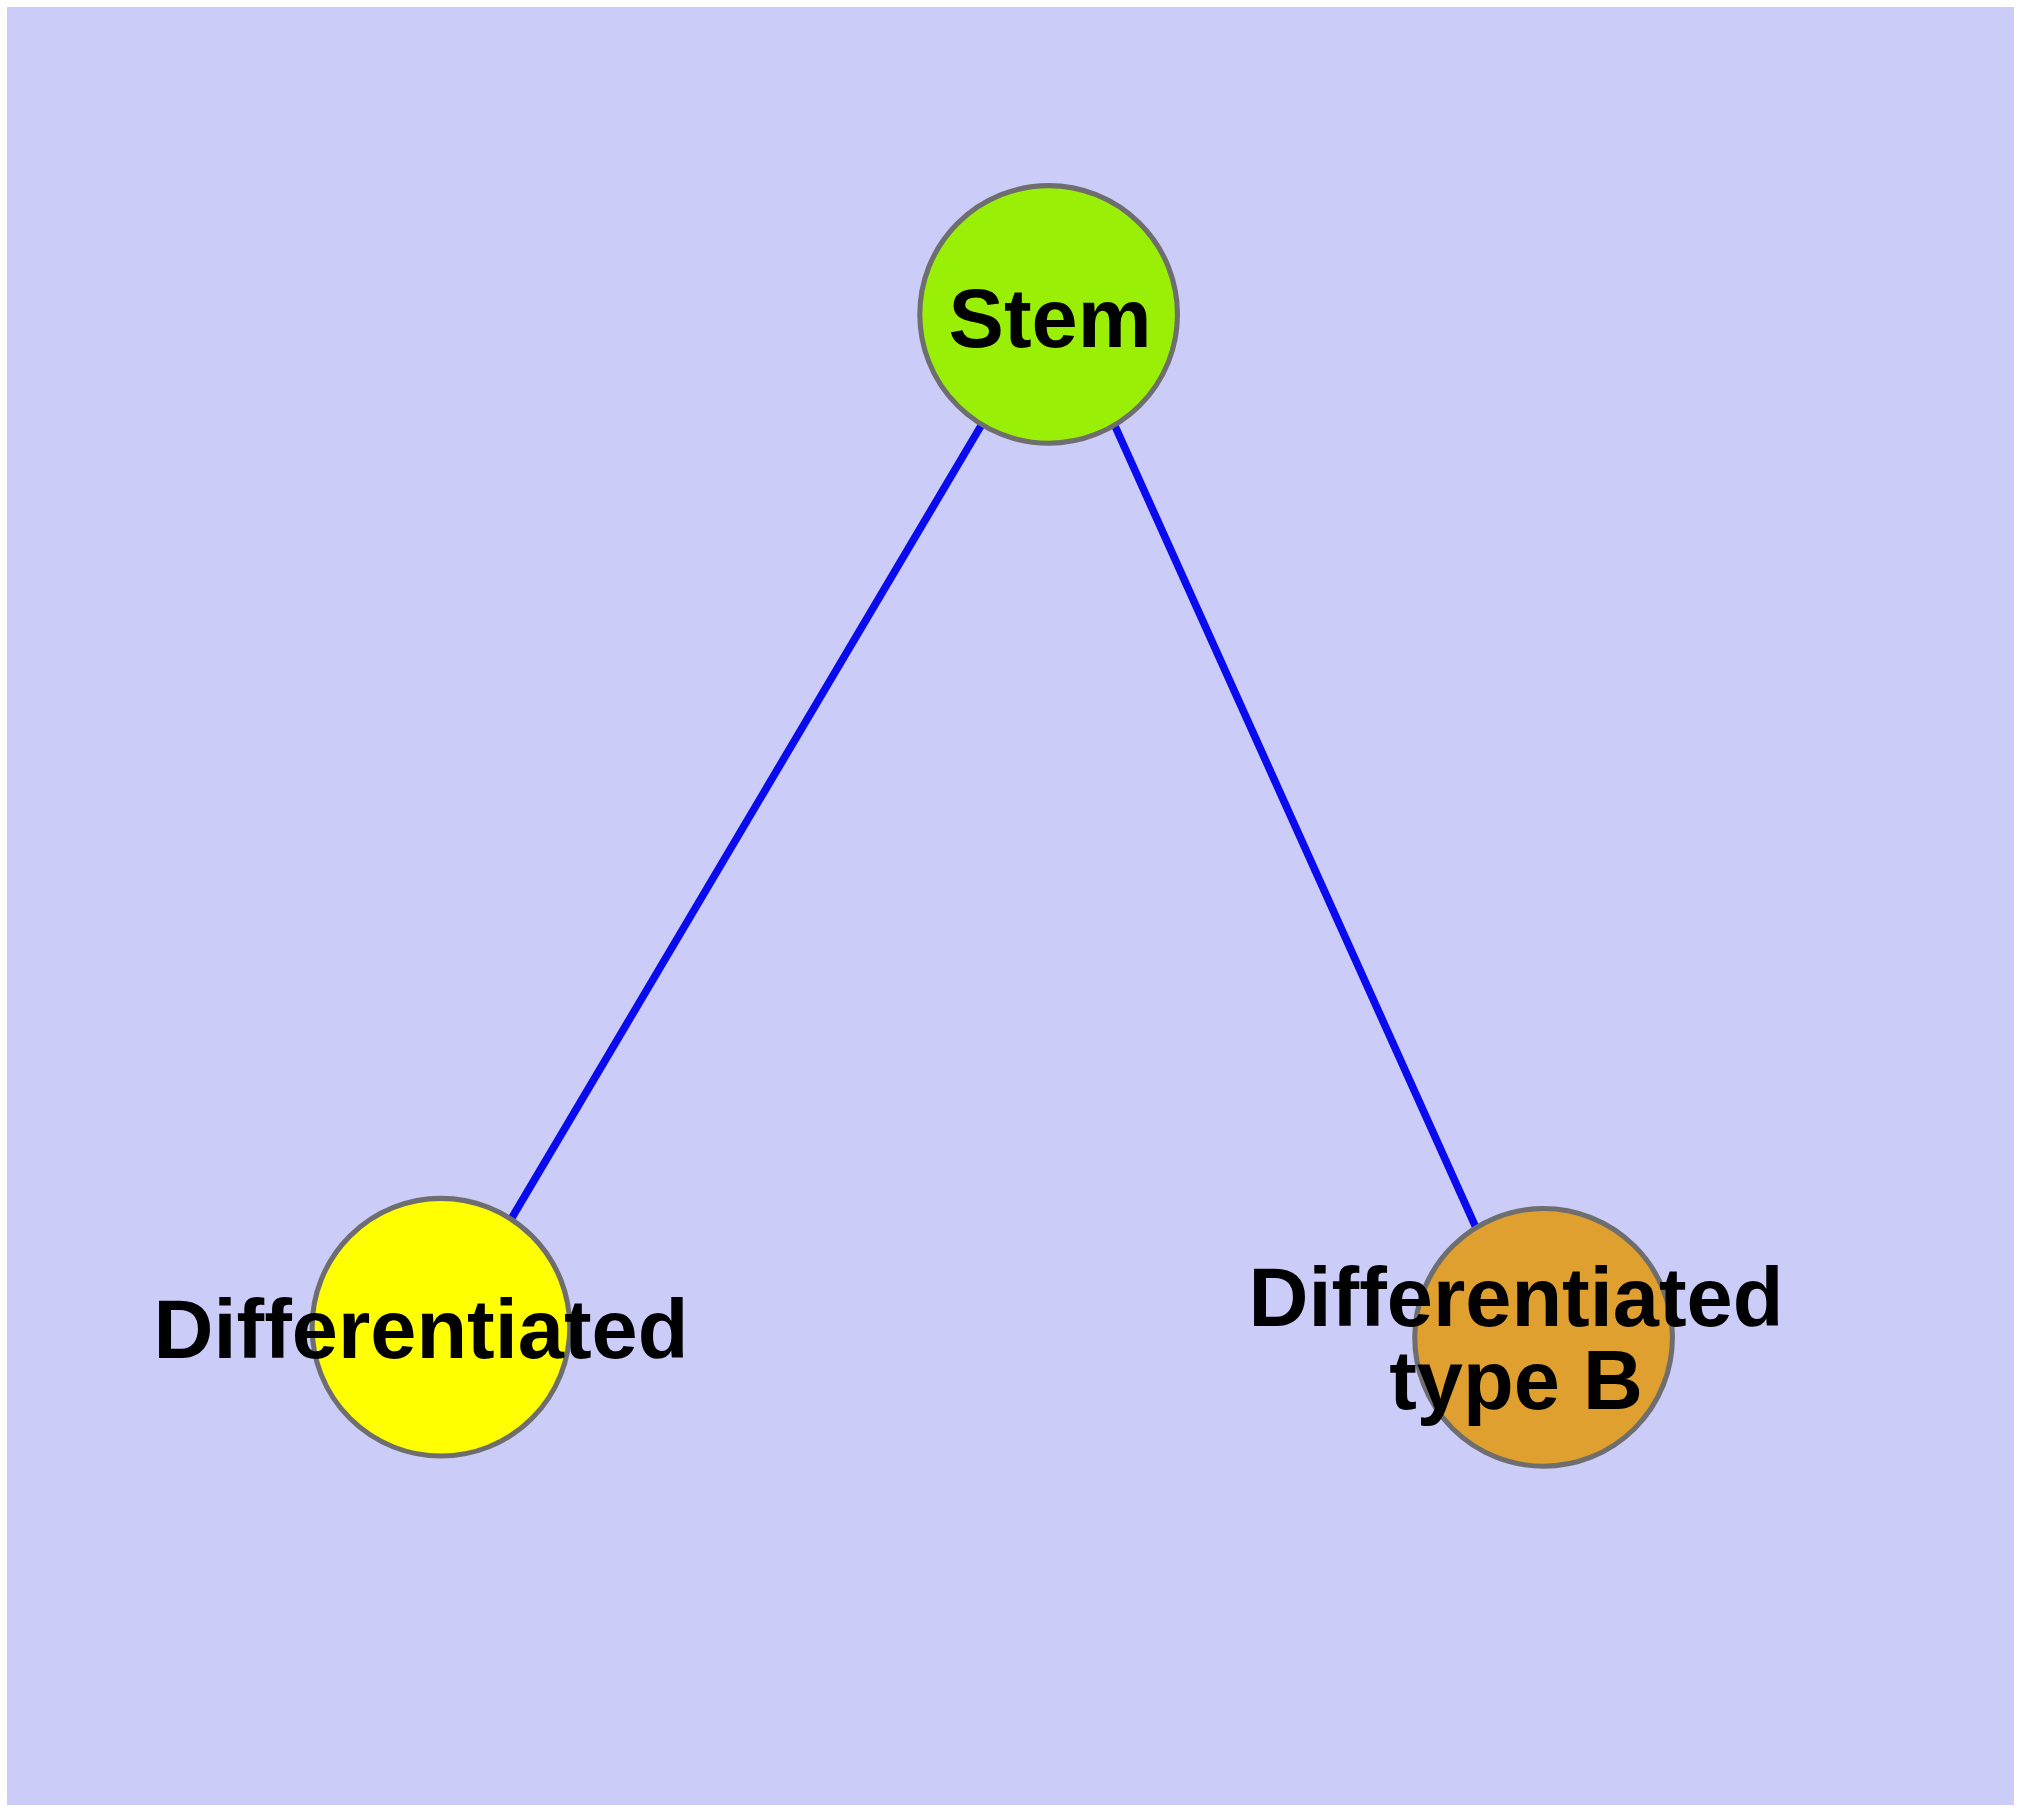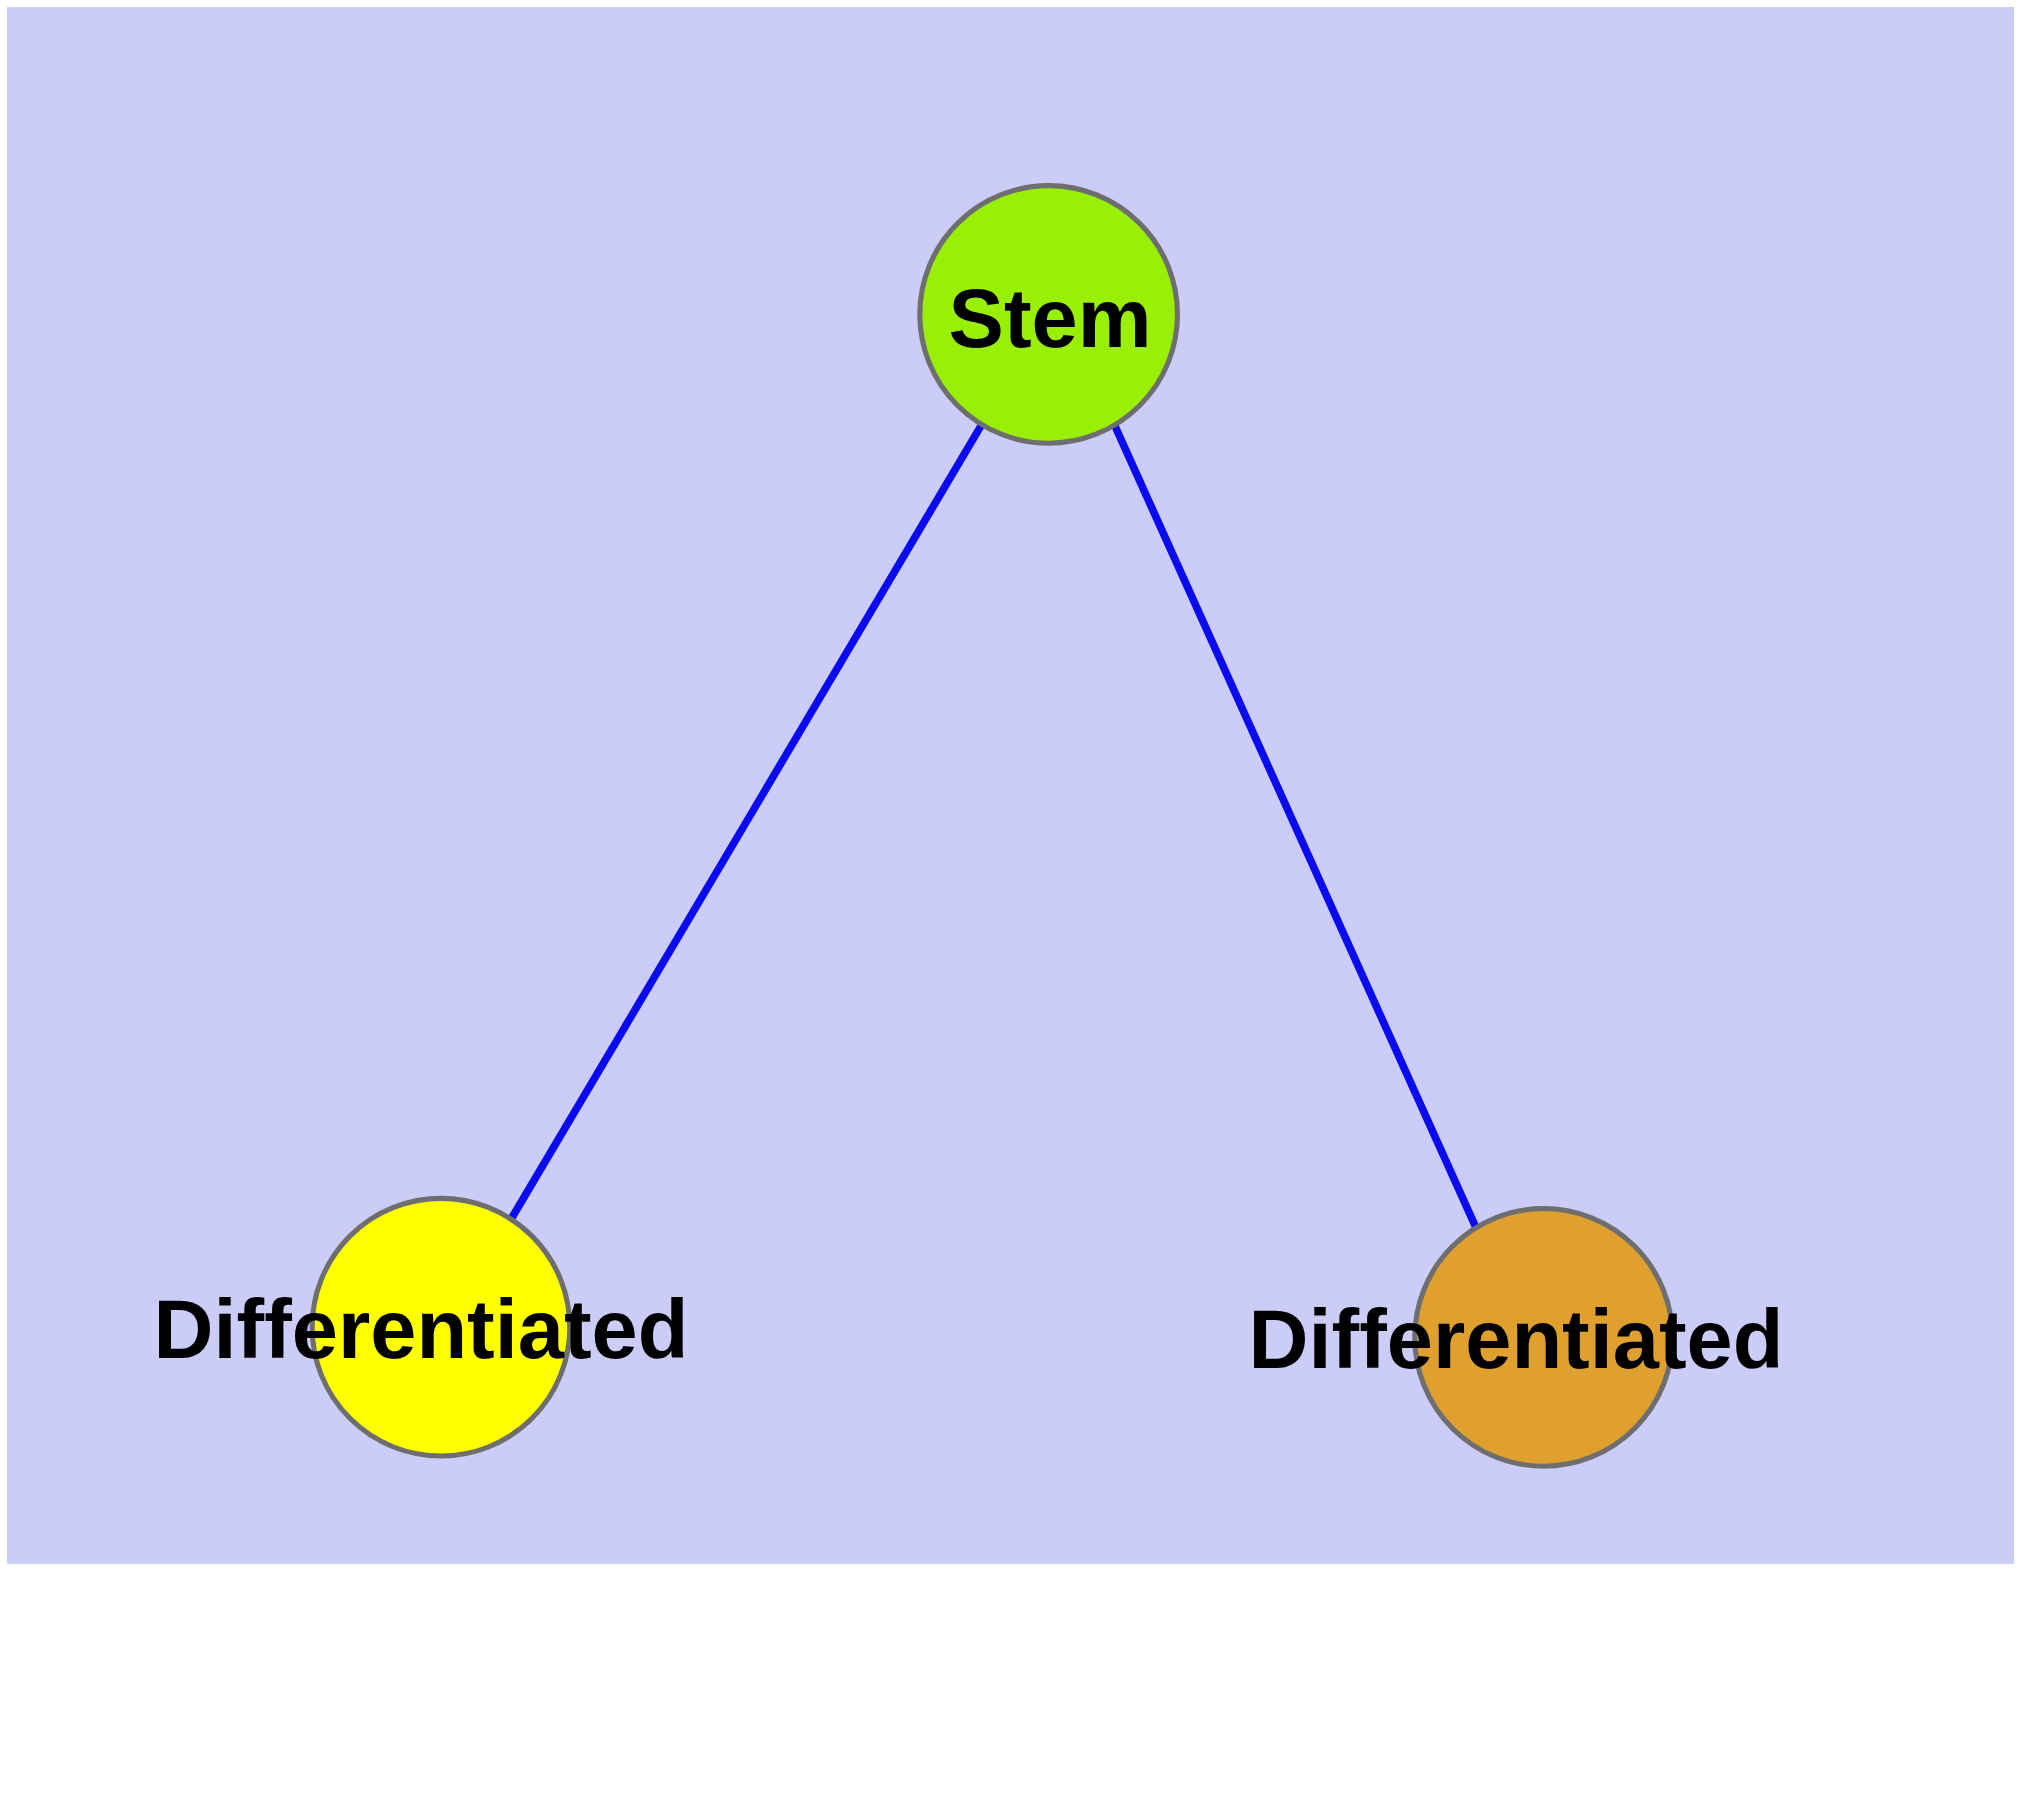--- a/index.html
+++ b/index.html
@@ -3,21 +3,21 @@
 <meta charset="utf-8">
 <style>
   html, body {
     margin: 0;
     padding: 0;
     background: #ffffff;
   }
   #canvas {
     position: relative;
     width: 2021px;
-    height: 1564px;
+    height: 1812px;
     background: #ffffff;
     overflow: hidden;
     font-family: "Liberation Sans", sans-serif;
   }
   #plot-bg {
     position: absolute;
     left: 6.8px;
     top: 6.8px;
     width: 2007px;
     height: 1798px;
@@ -59,16 +59,16 @@
     </g>
     <g>
       <circle id="node-0" cx="1237" cy="371" r="152" fill="#9aef07" stroke="#6e6e6e" stroke-width="6"></circle>
       <circle id="node-1" cx="520" cy="1566" r="152" fill="#ffff00" stroke="#6e6e6e" stroke-width="6"></circle>
       <circle id="node-2" cx="1821" cy="1578" r="152" fill="#e0a030" stroke="#6e6e6e" stroke-width="6"></circle>
     </g>
   </svg>
 
   <div class="node-label" id="label-0" style="left: 1050px; top: 318px; color: rgb(0, 0, 0);"><span class="line">Stem</span></div>
   <div class="node-label" id="label-1" style="left: 421px; top: 1329px; color: rgb(0, 0, 0);"><span class="line">Differentiated</span></div>
-  <div class="node-label" id="label-2" style="left: 1516px; top: 1339px; color: rgb(0, 0, 0);"><span class="line">Differentiated</span></div>
+  <div class="node-label" id="label-2" style="left: 1516px; top: 1339px; color: rgb(0, 0, 0);"><span class="line">Differentiated</span><span class="line">type B</span></div>
 
 </div>
 
 
 </body></html>

